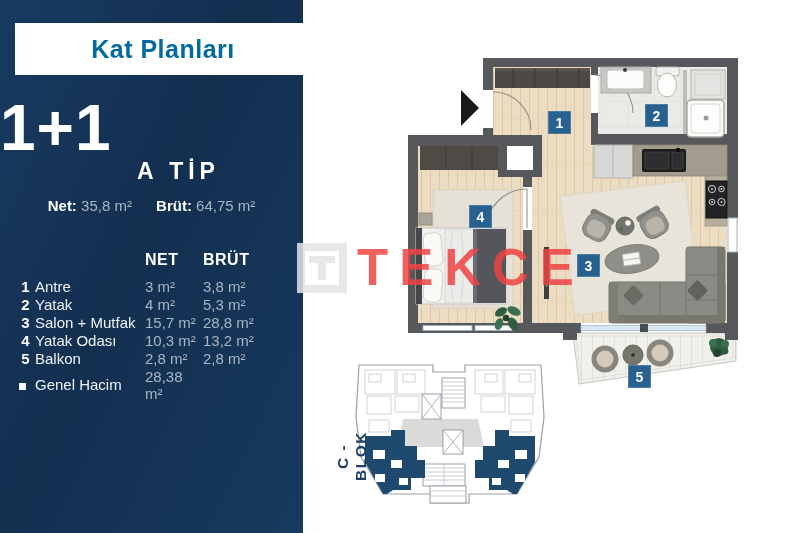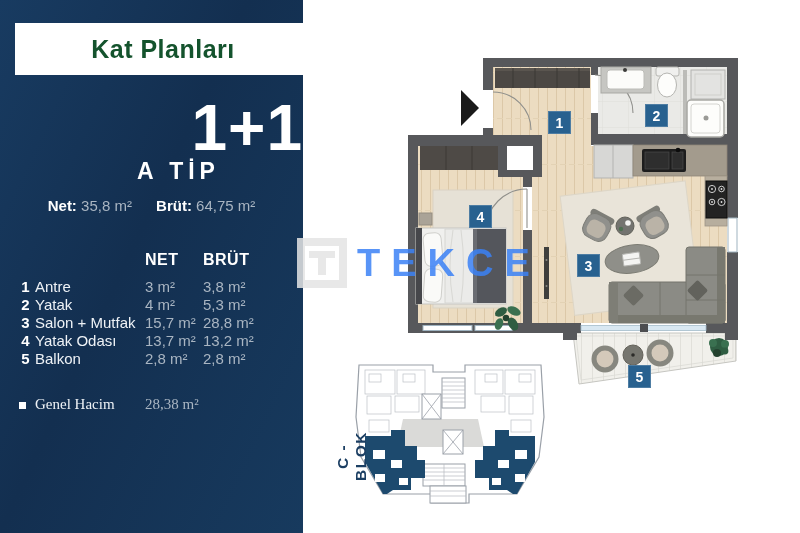--- a/index.html
+++ b/index.html
@@ -4,39 +4,39 @@
 <style>
   * { margin:0; padding:0; box-sizing:border-box; }
   body { background:#fff; font-family:"Liberation Sans","DejaVu Sans",sans-serif; }
   .page { position:relative; width:800px; height:533px; background:#ffffff; overflow:hidden; }
 
   
   .sidebar { position:absolute; left:0; top:0; width:303px; height:533px;
     background:linear-gradient(115deg,#183b61 0%,#132f50 45%,#173a5e 100%); }
   .title-box { position:absolute; left:15px; top:23px; width:296px; height:52px;
     background:#ffffff; display:flex; align-items:center; justify-content:center; }
-  .title-box h1 { font-size:25px; font-weight:bold; color:#14532d; letter-spacing:.5px; }
-  .unit-type { position:absolute; left:0; top:98px; width:303px; text-align:right;
+  .title-box h1 { font-size:25px; font-weight:bold; color:#0369a1; letter-spacing:.5px; }
+  .unit-type { position:absolute; left:0; top:98px; width:303px; text-align:left;
     color:#ffffff; font-size:64px; font-weight:bold; line-height:60px; letter-spacing:1px; }
   .unit-tip { position:absolute; left:0; top:158px; width:357px; text-align:center;
     color:#ffffff; font-size:23px; font-weight:bold; letter-spacing:5px; }
   .unit-info { position:absolute; left:0; top:197px; width:303px; text-align:center;
     font-size:15px; color:#a9b5c2; }
   .unit-info .b { color:#ffffff; font-weight:bold; }
   .unit-info .sp { margin-left:20px; }
 
   .area-table { position:absolute; left:16px; top:250px; width:258px; font-size:15px; }
   .t-head, .t-row, .t-total { display:grid; grid-template-columns:19px 110px 58px 66px; align-items:center; }
   .t-head { height:19px; margin-bottom:8px; }
   .t-head .h { color:#ffffff; font-weight:bold; font-size:16px; letter-spacing:.5px; }
   .t-row { height:18.2px; }
   .t-row .num { color:#ffffff; font-weight:bold; text-align:center; }
   .t-row .nm  { color:#eef2f6; }
   .t-row .vv  { color:#a9b5c2; }
-  .t-total { margin-top:27px; height:20px;font-family:Liberation Serif, serif; }
+  .t-total { height:20px; }
   .bullet { display:inline-block; width:7px; height:7px; background:#ffffff; margin-left:3px; }
   .t-total .lab { color:#eef2f6; }
   .t-total .val { color:#a9b5c2; }
 
   
   .plan-svg { position:absolute; left:395px; top:50px; width:360px; height:360px; }
 
   .badge { position:absolute; width:23px; height:23px; background:#28618f;
     box-shadow:inset 0 0 0 1px rgba(255,255,255,.18);
     color:#fff; font-size:14px; font-weight:bold;
@@ -46,21 +46,21 @@
   .badge-3 { left:577px; top:254px; }
   .badge-4 { left:469px; top:205px; }
   .badge-5 { left:628px; top:365px; }
 
   
   .watermark { position:absolute; left:297px; top:238px; display:flex; align-items:center;
     gap:10px; z-index:5; opacity:.85; pointer-events:none; }
   .wm-logo { width:50px; height:50px; border:8px solid #e4e4e4; position:relative; }
   .wm-logo .bar-h { position:absolute; left:4px; top:5px; width:26px; height:7px; background:#e4e4e4; }
   .wm-logo .bar-v { position:absolute; left:13px; top:5px; width:8px; height:24px; background:#e4e4e4; }
-  .wm-text { font-size:38px; font-weight:bold; color:#3b82f6; letter-spacing:11px; }
+  .wm-text { font-size:51px; font-weight:bold; color:#ef4444; letter-spacing:11px; }
 
   
   .block-svg { position:absolute; left:345px; top:362px; width:210px; height:171px; }
   .block-label { position:absolute; left:334px; top:419px; width:20px; height:74px;
     writing-mode:vertical-rl; transform:rotate(180deg);
     color:#1c3f63; font-size:15.5px; font-weight:bold; letter-spacing:1.5px;
     text-align:center; z-index:6; }
 </style>
 </head>
 <body>
@@ -101,21 +101,21 @@
       </div>
       <div class="t-row">
         <span class="num">3</span>
         <span class="nm">Salon + Mutfak</span>
         <span class="vv">15,7 m²</span>
         <span class="vv">28,8 m²</span>
       </div>
       <div class="t-row">
         <span class="num">4</span>
         <span class="nm">Yatak Odası</span>
-        <span class="vv">13,7 m²</span>
+        <span class="vv">10,3 m²</span>
         <span class="vv">13,2 m²</span>
       </div>
       <div class="t-row">
         <span class="num">5</span>
         <span class="nm">Balkon</span>
         <span class="vv">2,8 m²</span>
         <span class="vv">2,8 m²</span>
       </div>
       <div class="t-total">
         <span><span class="bullet"></span></span>

